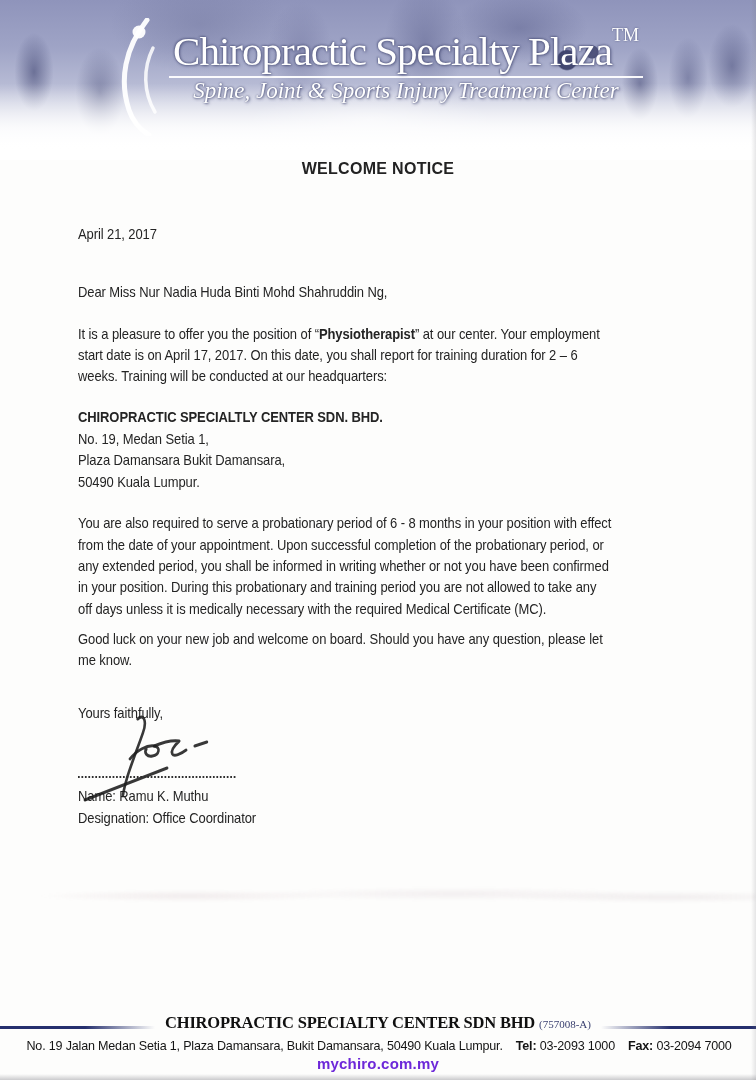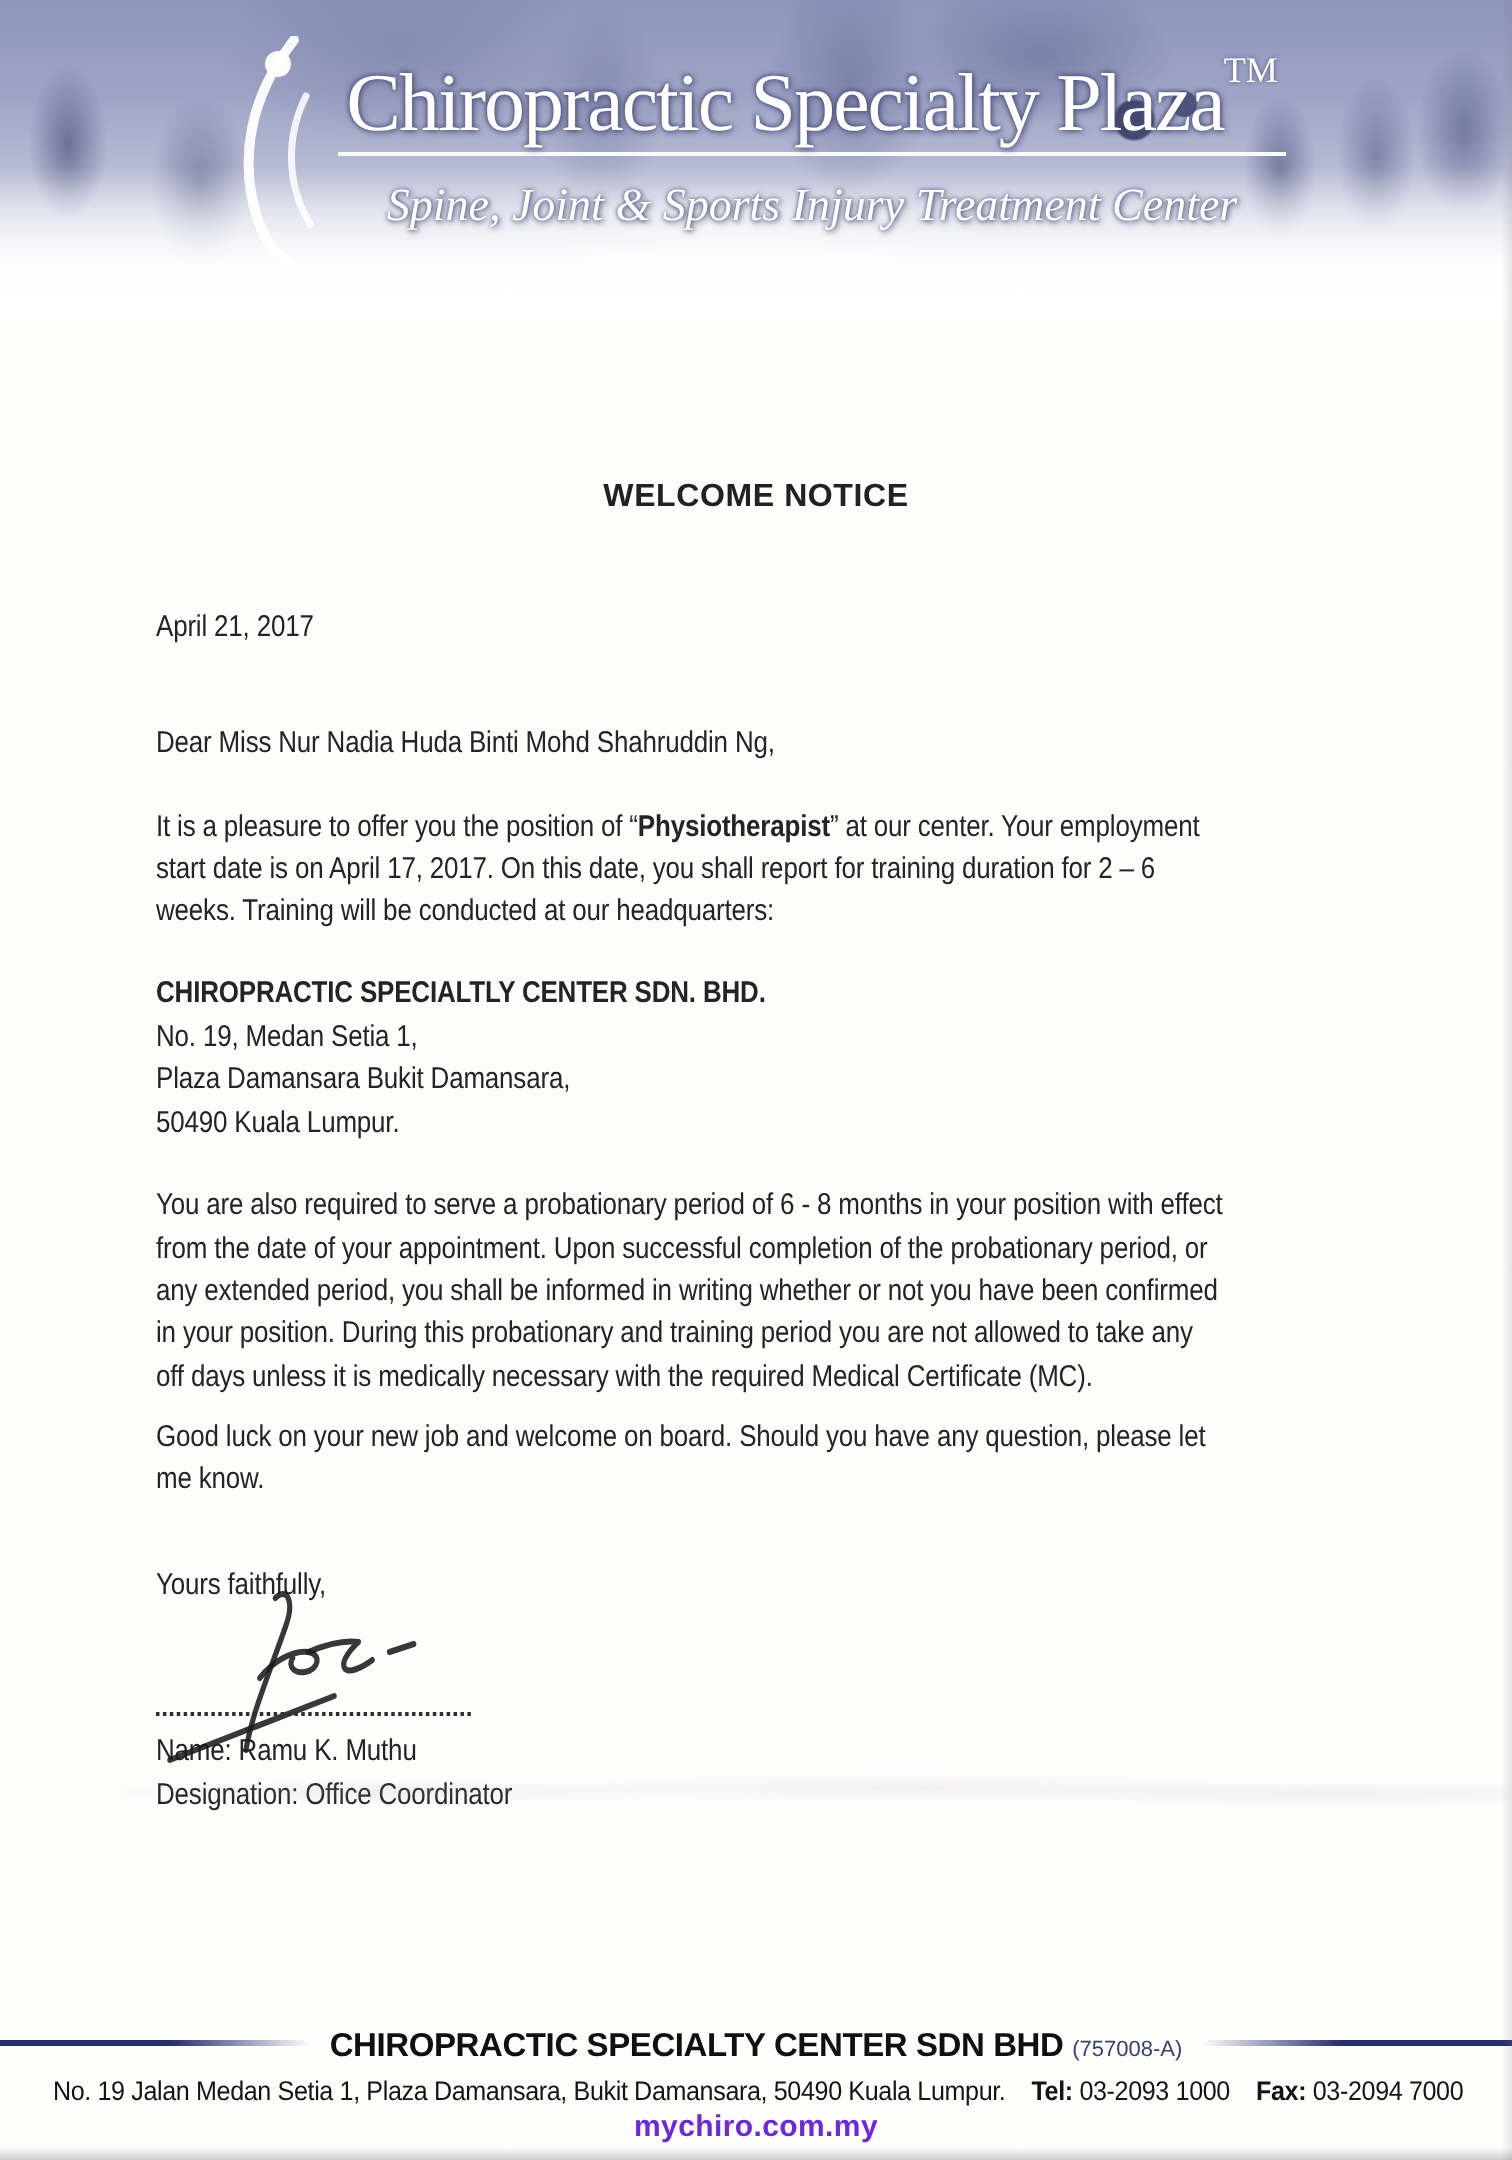--- a/index.html
+++ b/index.html
@@ -55,26 +55,25 @@
   .brand-tm {
     font-size: 18px; vertical-align: 24px; letter-spacing: 0;
     text-shadow: 0 0 2px rgba(74,79,120,0.9);
   }
   .brand-tagline {
     font-family: "Liberation Serif", serif;
     font-style: italic;
     font-size: 23px; font-weight: 500;
     color: #ffffff;
     text-shadow: 0 0 2px rgba(74,79,120,0.95), 1px 1px 3px rgba(74,79,120,0.8);
-    margin-top: 12px;
+    margin-top: 0;
   }
 
   
   .notice-title {
-    margin-top: 80px;
     text-align: center;
     font-size: 16px; font-weight: bold;
     letter-spacing: 0.3px;
     color: #222;
   }
   .letter-body {
     margin: 45px 0 0 78px;
     width: 712px;
     transform: scaleX(0.865);
     transform-origin: 0 0;
@@ -118,21 +117,21 @@
     filter: blur(1px);
   }
 
   
   .footer {
     position: absolute; left: 0; right: 0; bottom: 0;
     padding-bottom: 8px;
     text-align: center;
   }
   .footer-company-row {
-    display: flex; align-items: center; justify-content: center;
+    display: flex; align-items: flex-end; justify-content: center; font-family: Liberation Serif, serif;
   }
   .footer-rule { flex: 1 1 auto; height: 3px; margin-bottom: 4px; }
   .footer-rule.left {
     background: linear-gradient(to right, #252f6e 0%, #252f6e 55%, rgba(37,47,110,0) 100%);
     margin-right: 10px;
   }
   .footer-rule.right {
     background: linear-gradient(to left, #252f6e 0%, #252f6e 55%, rgba(37,47,110,0) 100%);
     margin-left: 10px;
   }

